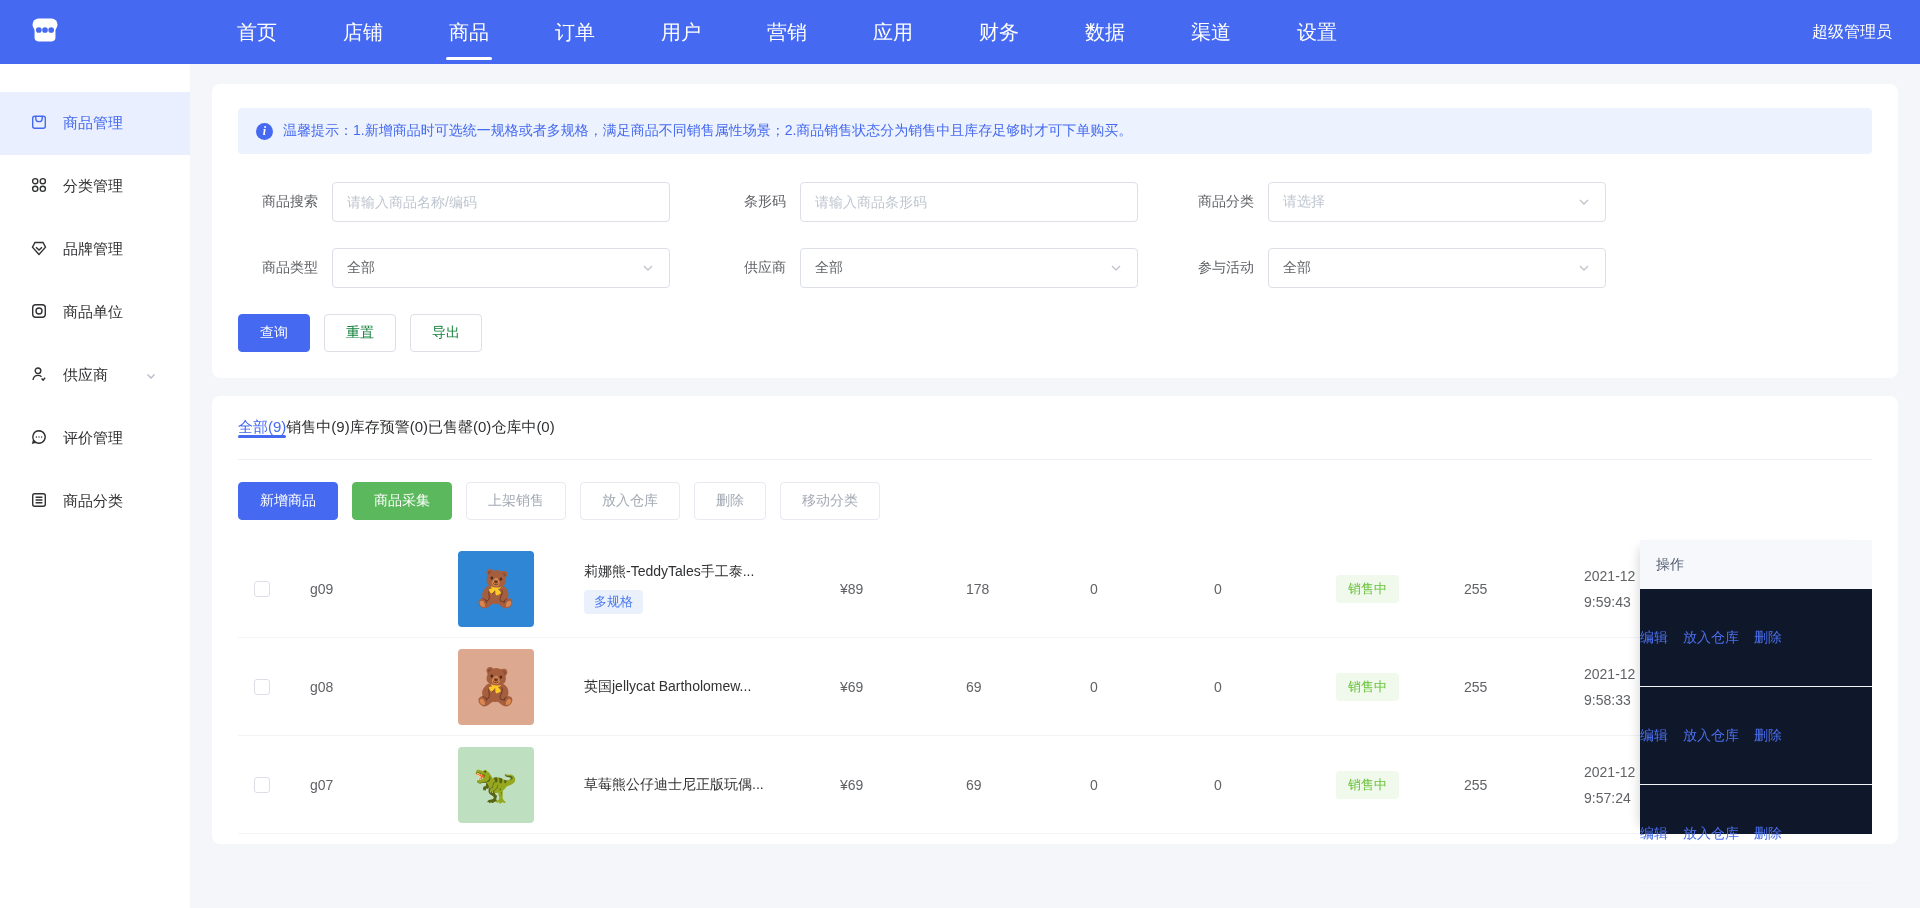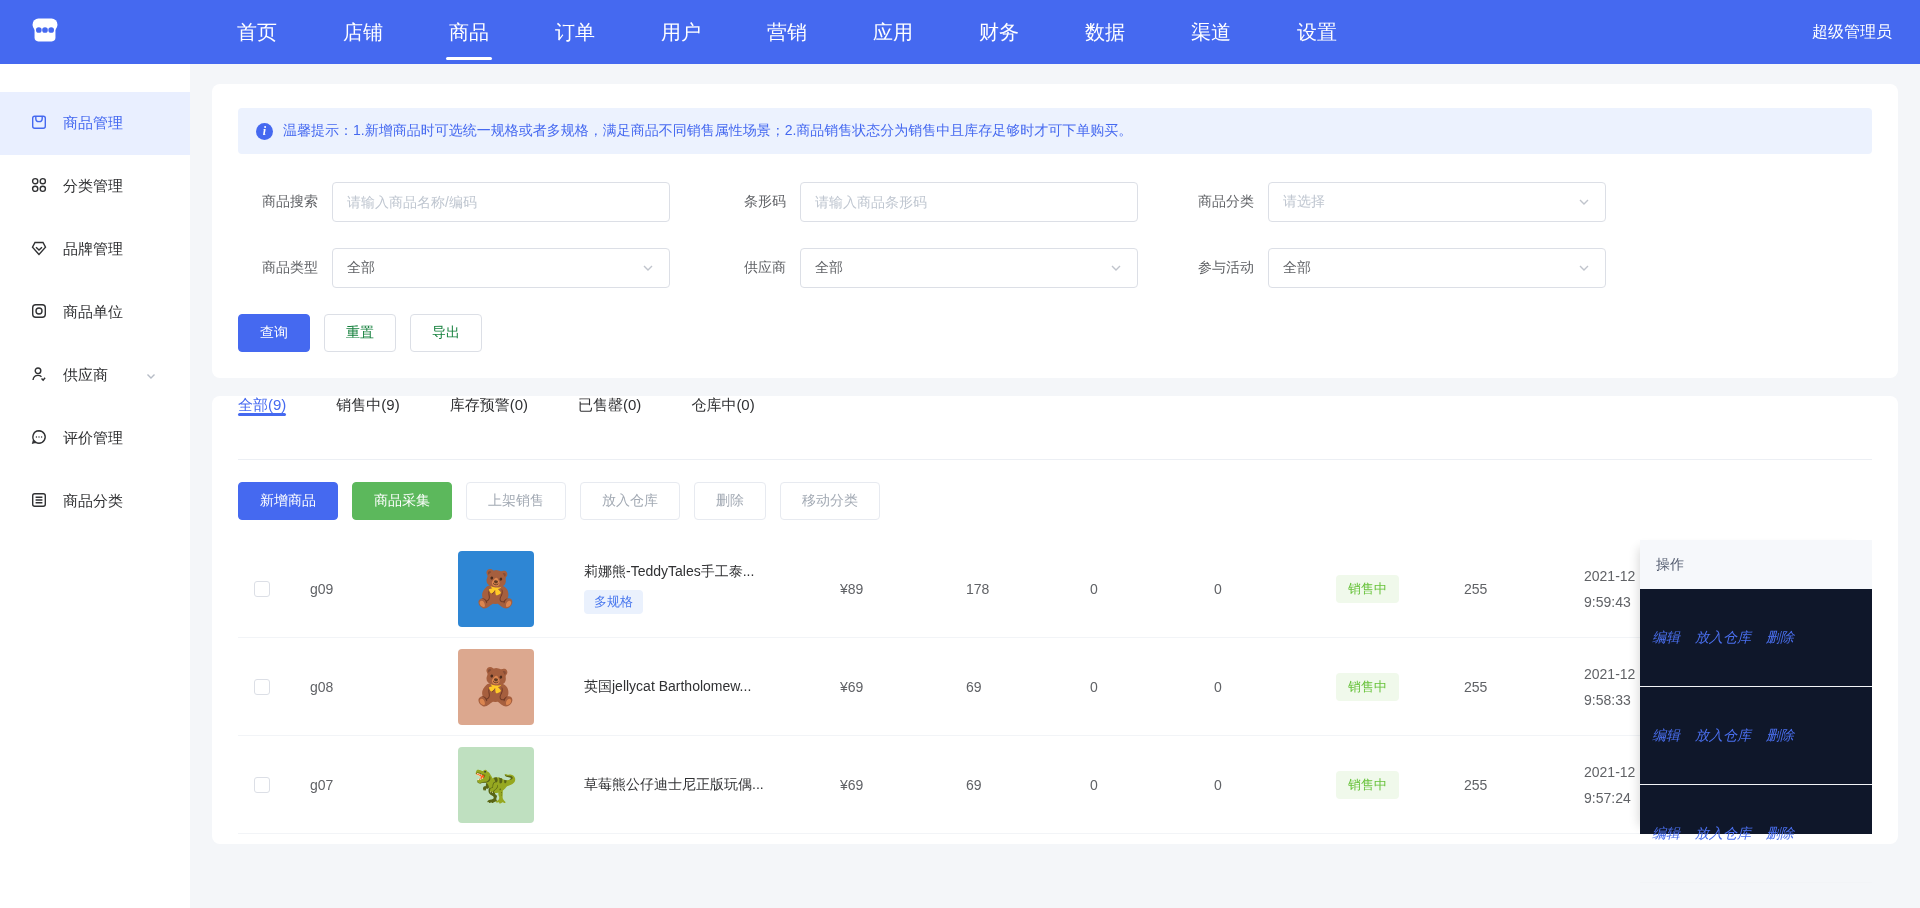--- a/index.html
+++ b/index.html
@@ -54,21 +54,21 @@
 
   .f-buttons { display:flex; gap:14px; margin-top:2px; }
   .btn { height:38px; padding:0 21px; border-radius:4px; font-size:14px;
     display:inline-flex; align-items:center; justify-content:center;
     border:1px solid #dcdfe6; background:#fff; color:#15803d; cursor:pointer; white-space:nowrap; }
   .btn.primary { background:#4569f0; border-color:#4569f0; color:#fff; }
   .btn.success { background:#5cb85c; border-color:#5cb85c; color:#fff; }
   .btn.plain   { color:#a3aab4; border-color:#e7eaf0; }
 
   .card2 { margin-top:18px; padding:0 26px 10px; }
-  .tabs { display:flex; gap:50px; height:64px; align-items:flex-start;
+  .tabs { display:flex; height:64px; align-items:center;
     border-bottom:1px solid #eceff4; }
   .tab { position:relative; display:flex; align-items:center; font-size:15px;
     color:#303133; cursor:pointer; }
   .tab.active { color:#4569f0; }
   .tab.active::after { content:""; position:absolute; bottom:-1px; left:0; right:0;
     height:3px; background:#4569f0; border-radius:2px; }
 
   .toolbar { display:flex; gap:14px; margin:22px 0 20px; }
 
   
@@ -95,22 +95,22 @@
     align-items:center; justify-content:center; font-size:36px; cursor:pointer; overflow:hidden; }
   .spec-badge { display:inline-block; margin-top:9px; padding:3px 10px;
     background:#eaf1fd; color:#4a78ee; font-size:13px; border-radius:4px; }
   .status-badge { display:inline-block; padding:5px 12px; background:#f0f9eb;
     color:#67c23a; font-size:13px; border-radius:4px; }
 
   .ops { position:absolute; top:0; right:0; bottom:0; width:232px; background:#0f172a;
     box-shadow:-9px 0 10px -8px rgba(0,0,0,.16); }
   .ops-h { height:49px; background:#f6f8fb; display:flex; align-items:center;
     padding-left:16px; color:#515a6e; font-size:14px; }
-  .ops-r { height:98px; display:flex; align-items:center; padding-left:12px;
-    gap:15px; border-bottom:1px solid #f2f4f7;font-style:italic; }
+  .ops-r { height:98px; display:flex; align-items:center; padding-left:0;
+    gap:15px; border-bottom:1px solid #f2f4f7; }
   .op-link { color:#4a6fee; font-size:14px; cursor:pointer; white-space:nowrap; }
 </style>
 </head>
 <body>
 
 <div class="topnav">
   <div class="logo">
     <span>
       <svg width="38" height="38" viewBox="0 0 40 40">
         <rect x="7" y="8" width="26" height="13" rx="6" fill="#fff"></rect>

